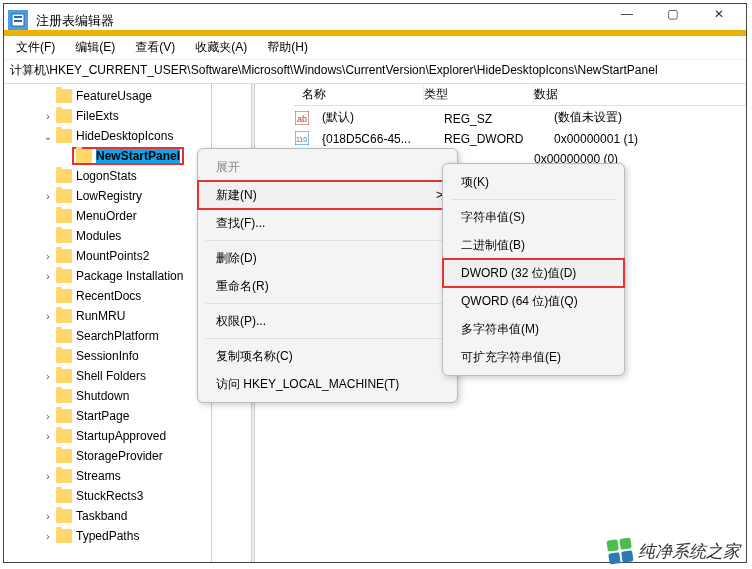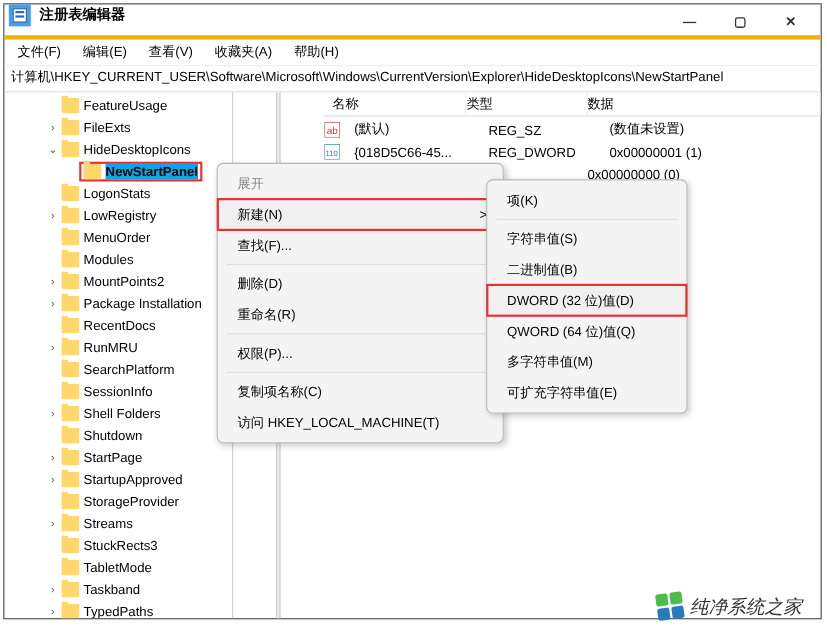--- a/index.html
+++ b/index.html
@@ -1,18 +1,18 @@
 <!DOCTYPE html>
 <html><head>
   <meta charset="utf-8">
   <style>
     * { margin: 0; padding: 0; box-sizing: border-box; font-family: "Microsoft YaHei", "Segoe UI", sans-serif; }
     body { width: 752px; height: 569px; background: #fff; font-size: 12px; position: relative; overflow: hidden; }
     .window { width: 744px; height: 560px; background: #fff; border: 1px solid #444; margin: 3px; position: relative; }
-    .titlebar { height: 32px; display: flex; align-items: flex-start; padding: 0 4px; border-bottom: 4px solid #eab308; font-weight: bold; }
+    .titlebar { height: 32px; display: flex; align-items: flex-end; padding: 0 4px; border-bottom: 6px solid #eab308; }
     .titlebar-icon { width: 20px; height: 20px; background: #4a9de8; margin-right: 8px; display: inline-flex; align-items: center; justify-content: center; }
     .titlebar-title { flex: 1; font-size: 13px; }
     .win-controls { display: flex; }
     .win-btn { width: 46px; height: 32px; display: flex; align-items: center; justify-content: center; color: #333; }
     .menubar { height: 24px; display: flex; align-items: center; padding: 0 4px; gap: 4px; border-bottom: 1px solid #eee; }
     .menu-item { padding: 2px 8px; font-size: 12px; }
     .addressbar { height: 24px; display: flex; align-items: flex-start; padding: 2px 6px; border-bottom: 1px solid #ddd; font-size: 12px; white-space: nowrap; overflow: hidden; }
     .content { display: flex; height: calc(100% - 80px); gap: 39px; }
     .tree-pane { width: 208px; border-right: 1px solid #ccc; overflow: hidden; padding: 2px 0; }
     .tree-item { display: flex; align-items: center; height: 20px; white-space: nowrap; }
@@ -36,21 +36,21 @@
     .val-icon.dw { color: #2a7aba; }
     .context-menu { position: absolute; background: #f4f4f4; border: 1px solid #bbb; border-radius: 6px; box-shadow: 2px 2px 6px rgba(0,0,0,0.2); padding: 4px 0; }
     .ctx-item { height: 28px; display: flex; align-items: center; padding: 0 14px 0 18px; font-size: 12px; position: relative; }
     .ctx-item.disabled { color: #888; }
     .ctx-sep { height: 1px; background: #ddd; margin: 3px 8px; }
     .ctx-item.has-arrow::after { content: '>'; position: absolute; right: 14px; font-size: 12px; }
     .ctx-item.highlighted { background: #f0f0f0; }
     .highlight-border-red { outline: 2px solid #e63232; outline-offset: -1px; }
     .menu1 { left: 193px; top: 144px; width: 261px; text-align: right; }
     .menu2 { left: 438px; top: 159px; width: 183px; }
-    .watermark { position: absolute; bottom: 6px; right: 23px; display: flex; align-items: center; gap: 6px; color: #333; font-size: 17px; font-style: italic; font-weight: 500; }
+    .watermark { position: absolute; bottom: 6px; right: 12px; display: flex; align-items: center; gap: 6px; color: #333; font-size: 17px; font-style: italic; font-weight: 500; }
     .wm-logo { width: 24px; height: 24px; display: grid; grid-template-columns: 1fr 1fr; gap: 2px; transform: rotate(-8deg); }
     .wm-logo span { display: block; border-radius: 2px; }
     .splitter { width: 4px; background: #eee; border-left: 1px solid #ccc; border-right: 1px solid #ccc; }
   </style>
 </head>
 <body>
 
 <div class="window">
   <div class="titlebar">
     <span class="titlebar-icon">
@@ -181,25 +181,20 @@
         </div>
         <div class="tree-item indent-2">
           <span class="tree-chevron">›</span>
           <span class="tree-folder"></span>
           <span class="tree-label">Streams</span>
         </div>
         <div class="tree-item indent-2">
           <span class="tree-chevron"></span>
           <span class="tree-folder"></span>
           <span class="tree-label">StuckRects3</span>
-        </div>
-        <div class="tree-item indent-2">
-          <span class="tree-chevron"></span>
-          <span class="tree-folder"></span>
-          <span class="tree-label">TabletMode</span>
         </div>
         <div class="tree-item indent-2">
           <span class="tree-chevron">›</span>
           <span class="tree-folder"></span>
           <span class="tree-label">Taskband</span>
         </div>
         <div class="tree-item indent-2">
           <span class="tree-chevron">›</span>
           <span class="tree-folder"></span>
           <span class="tree-label">TypedPaths</span>

